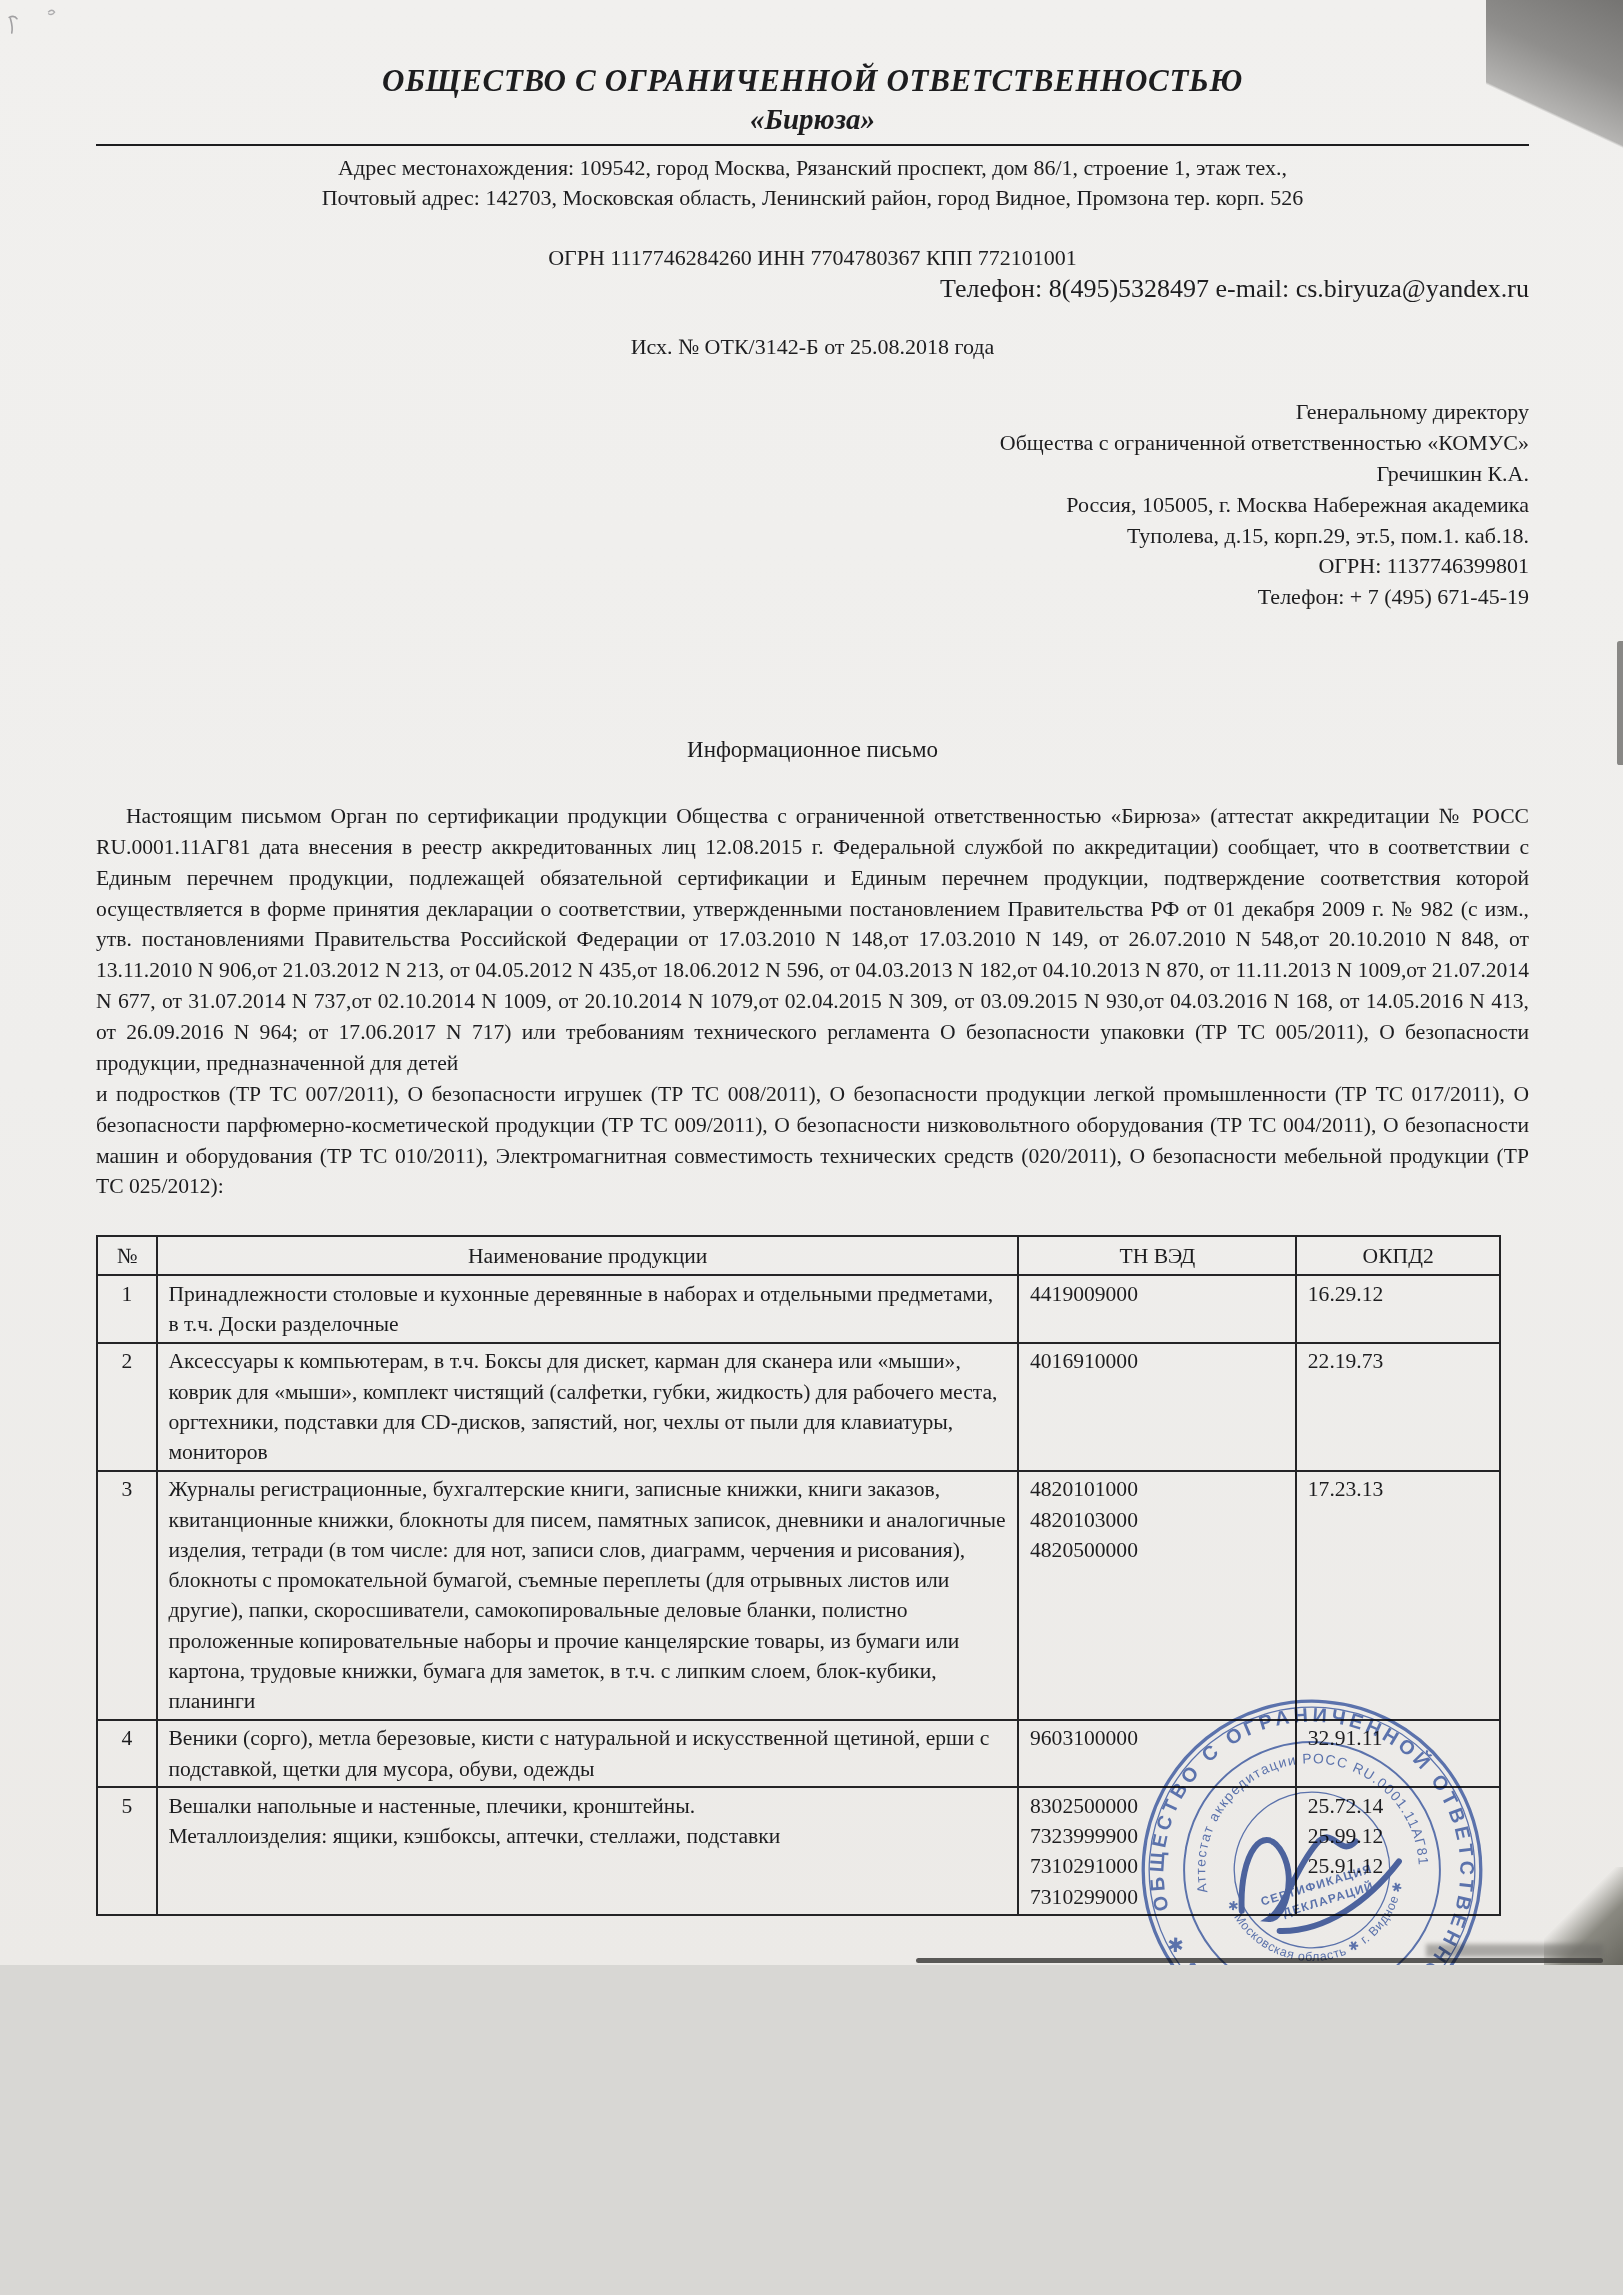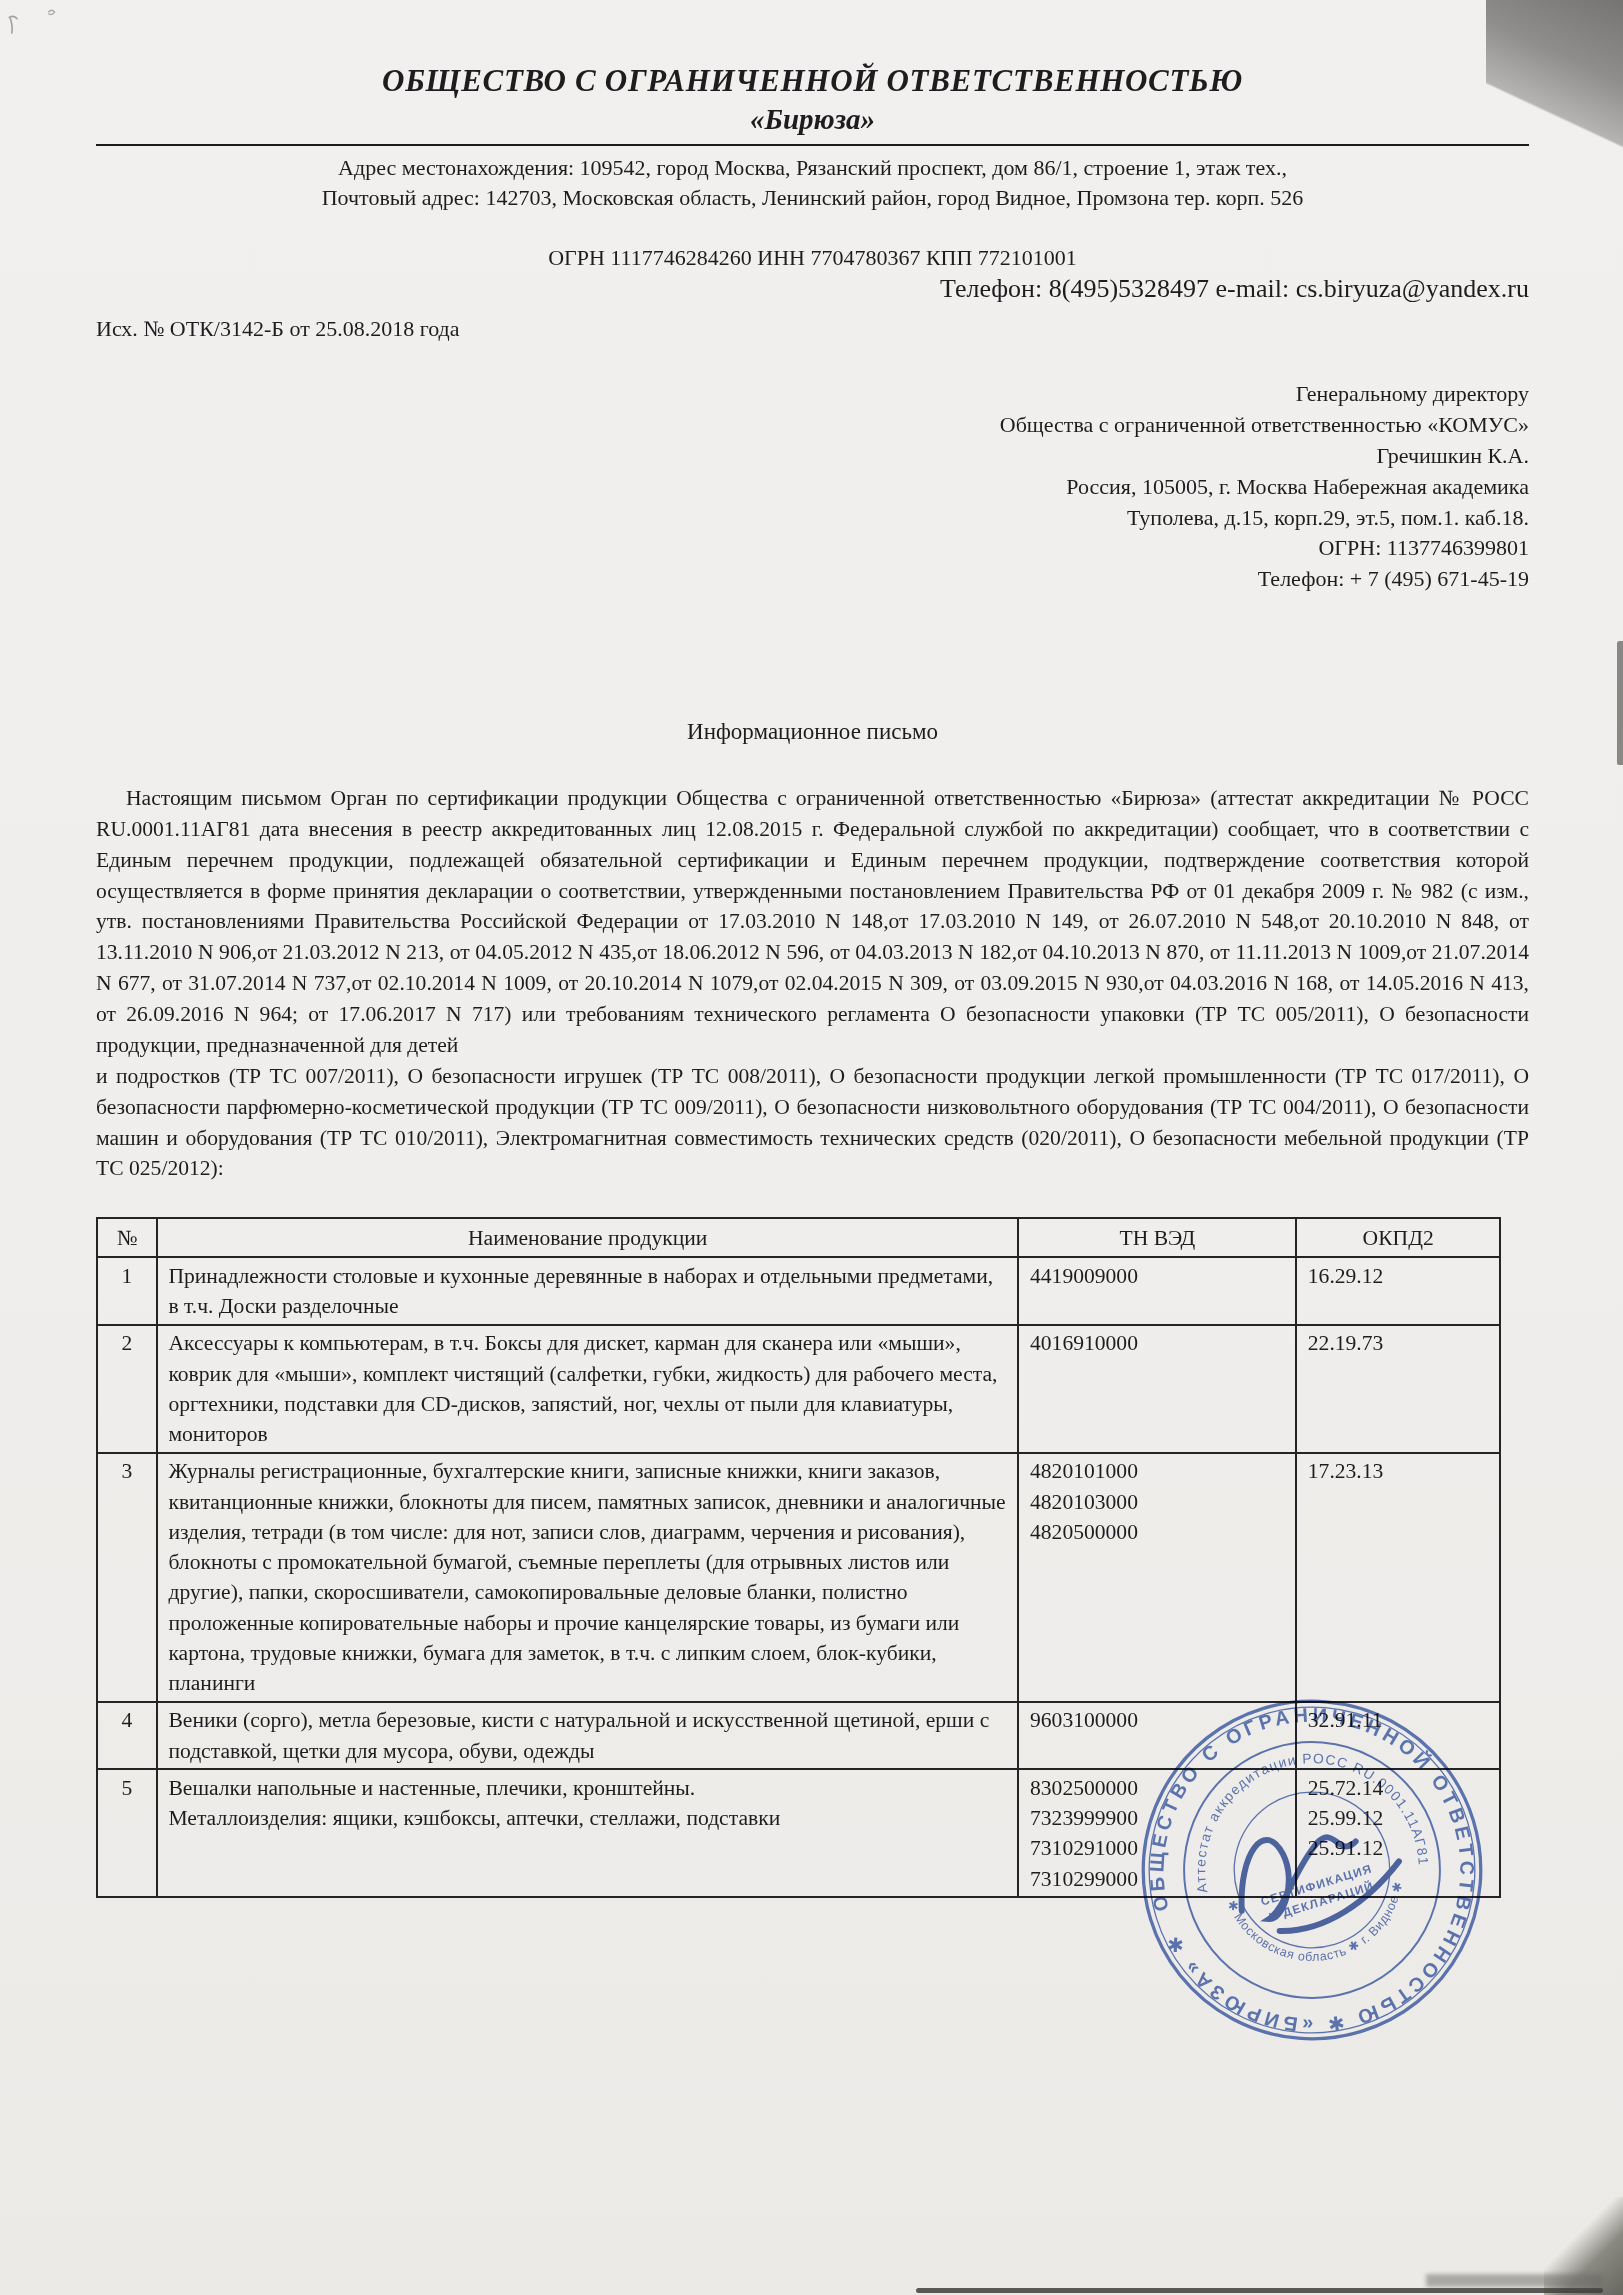--- a/index.html
+++ b/index.html
@@ -1,36 +1,36 @@
 <!DOCTYPE html>
 <html style="--stamp-color: #3f5fae; --stamp-ink: #2b4a9b;font-size:10.5px"><head>
 <meta charset="utf-8">
 <style>
   html,body{margin:0;padding:0;background:#d8d7d4;}
   .page{
     position:relative;
-    width:1623px;height:2295px;
+    width:1623px;height:1965px;
     margin:0 auto;
     background:linear-gradient(180deg,#f1f0ee 0%,#efeeec 55%,#eceae7 100%);
     font-family:"Liberation Serif","DejaVu Serif",serif;
     color:#1d1d1f;
     overflow:hidden;
   }
   .content{position:absolute;left:96px;top:63px;width:1433px;}
 
   .org-title{font-size:31px;font-weight:bold;font-style:italic;text-align:center;letter-spacing:0.7px;line-height:1.18;}
   .org-subtitle{font-size:29px;font-weight:bold;font-style:italic;text-align:center;line-height:1.18;margin-top:2.6px;}
   .rule{border:0;border-top:2.6px solid #1c1c1e;margin-top:7.9px;}
 
   .addr-block{margin-top:6.5px;font-family:Liberation Serif, serif;}
   .addr-line{font-size:22px;text-align:center;line-height:1.38;}
   .reg-line{font-size:22px;text-align:center;margin-top:31px;}
   .contact-line{font-size:26px;text-align:right;margin-top:3.9px;}
 
-  .ref-line{font-size:22px;text-align:left;margin-top:12px;}
+  .ref-line{font-size:22px;text-align:center;margin-top:30px;}
 
   .recipient{margin-top:37px;text-align:right;font-size:22px;line-height:1.40;}
 
   .subject{font-size:23px;text-align:center;margin-top:124px;}
 
   .letter-body{margin-top:38px;}
   .para{font-size:21.6px;line-height:1.43;text-align:justify;margin:0;}
   .para:first-child{text-indent:30px;}
 
   table.products{

